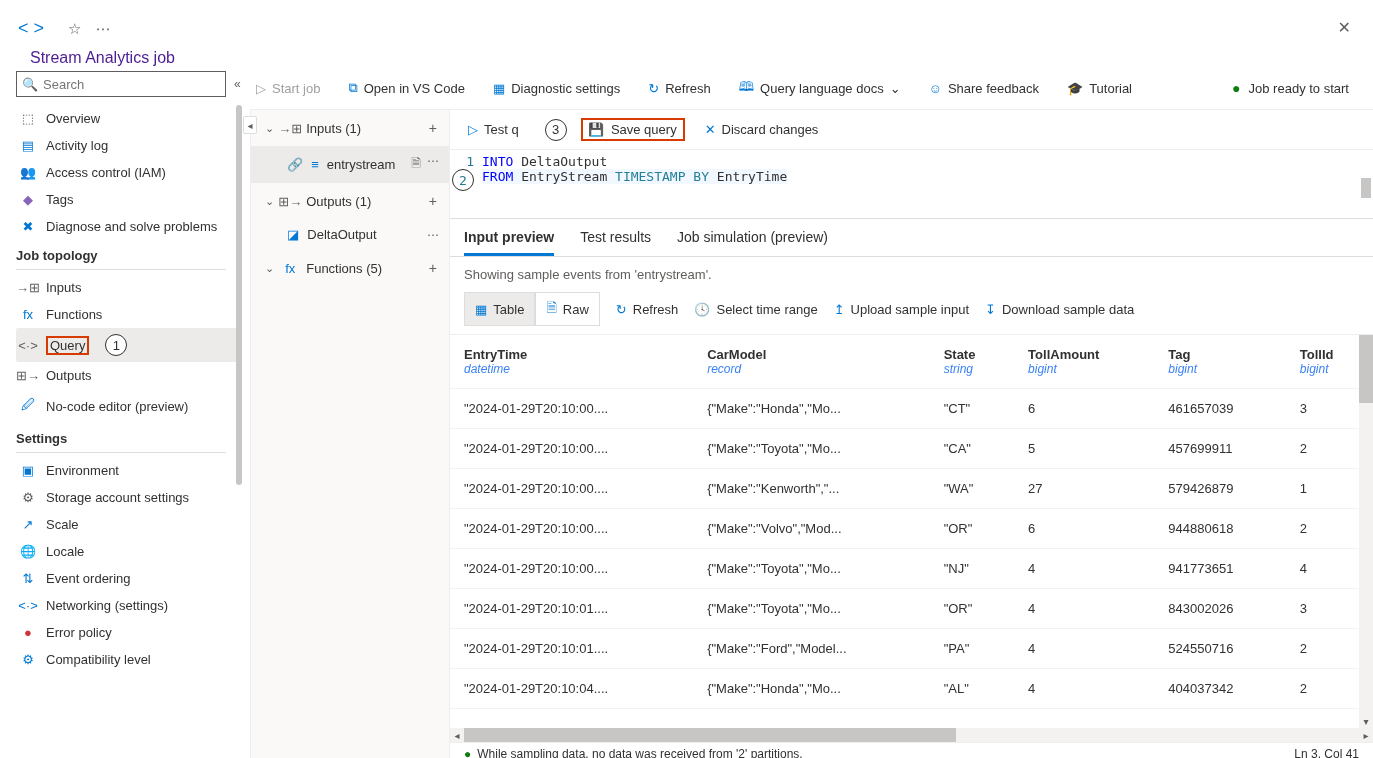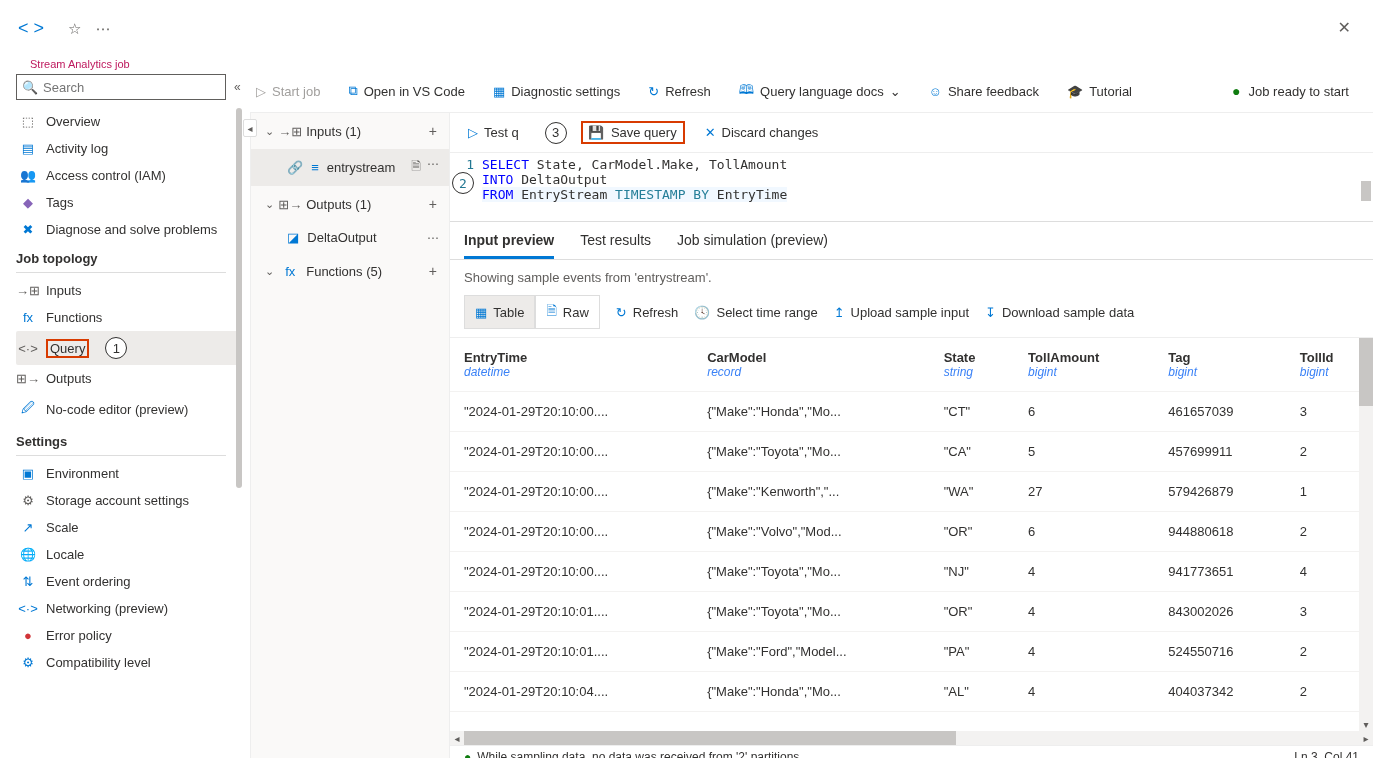--- a/index.html
+++ b/index.html
@@ -3,21 +3,21 @@
 <meta charset="utf-8">
 <style>
 * { box-sizing: border-box; margin: 0; padding: 0; }
 body { font-family: 'Segoe UI', Arial, sans-serif; font-size: 13px; color: #323130; background: #fff; overflow: hidden; }
 
 
 .header { display: flex; align-items: flex-start; padding: 14px 18px 6px 18px; border-bottom: none; }
 .header-left { display: flex; align-items: flex-start; gap: 12px; flex: 1; }
 .header-icon { color: #0078d4; font-size: 18px; margin-top: 4px; }
 .header-title { font-size: 20px; font-weight: 600; }
-.header-subtitle { font-size: 11px; color: #be185d; margin-top: 11px; margin-left: 30px; }
+.header-subtitle { font-size: 16px; color: #4c1d95; margin-top: 2px; margin-left: 30px; }
 .header-actions { display: inline-flex; gap: 14px; margin-left: 12px; margin-top: 6px; color: #605e5c; font-size: 15px; }
 .close-x { color: #605e5c; font-size: 16px; cursor: pointer; padding: 4px; }
 
 
 .main { display: flex; height: calc(100vh - 60px); }
 
 
 .leftnav { width: 250px; border-right: none; display: flex; flex-direction: column; padding: 4px 8px 4px 16px; }
 .search-box { position: relative; margin-bottom: 8px; display: flex; align-items: center; }
 .search-input { width: 210px; height: 26px; border: 1px solid #605e5c; padding: 0 6px 0 26px; font-size: 13px; }
@@ -196,21 +196,21 @@
           <div class="nav-item">
             <span class="nav-icon blue">🌐</span>
             <span>Locale</span>
           </div>
           <div class="nav-item">
             <span class="nav-icon blue">⇅</span>
             <span>Event ordering</span>
           </div>
           <div class="nav-item">
             <span class="nav-icon blue">&lt;·&gt;</span>
-            <span>Networking (preview)</span>
+            <span>Networking (settings)</span>
           </div>
           <div class="nav-item">
             <span class="nav-icon red">●</span>
             <span>Error policy</span>
           </div>
           <div class="nav-item">
             <span class="nav-icon blue">⚙</span>
             <span>Compatibility level</span>
           </div>
         </div>
@@ -312,21 +312,21 @@
               <span>Discard changes</span>
             </span>
         </div>
 
         <div class="editor">
           <div class="gutter">
             <div>1</div>
             <div><span class="annot-circle">2</span></div>
             <div style="visibility:hidden">3</div>
           </div>
-          <div class="code"><div><span class="kw">SELECT</span><span> State, CarModel.Make, TollAmount</span></div><div><span class="kw">INTO</span><span> DeltaOutput</span></div><div style="background:#f1f8ff;"><span class="kw">FROM</span><span> EntryStream </span><span class="fn">TIMESTAMP BY</span><span> EntryTime</span></div></div>
+          <div class="code"><div><span class="kw">INTO</span><span> DeltaOutput</span></div><div style="background:#f1f8ff;"><span class="kw">FROM</span><span> EntryStream </span><span class="fn">TIMESTAMP BY</span><span> EntryTime</span></div></div>
           <div class="code-scroll">
               <div class="code-scroll-thumb"></div>
             </div>
         </div>
 
         <div class="tabs">
           <span class="tab active">Input preview</span>
           <span class="tab">Test results</span>
           <span class="tab">Job simulation (preview)</span>
         </div>

